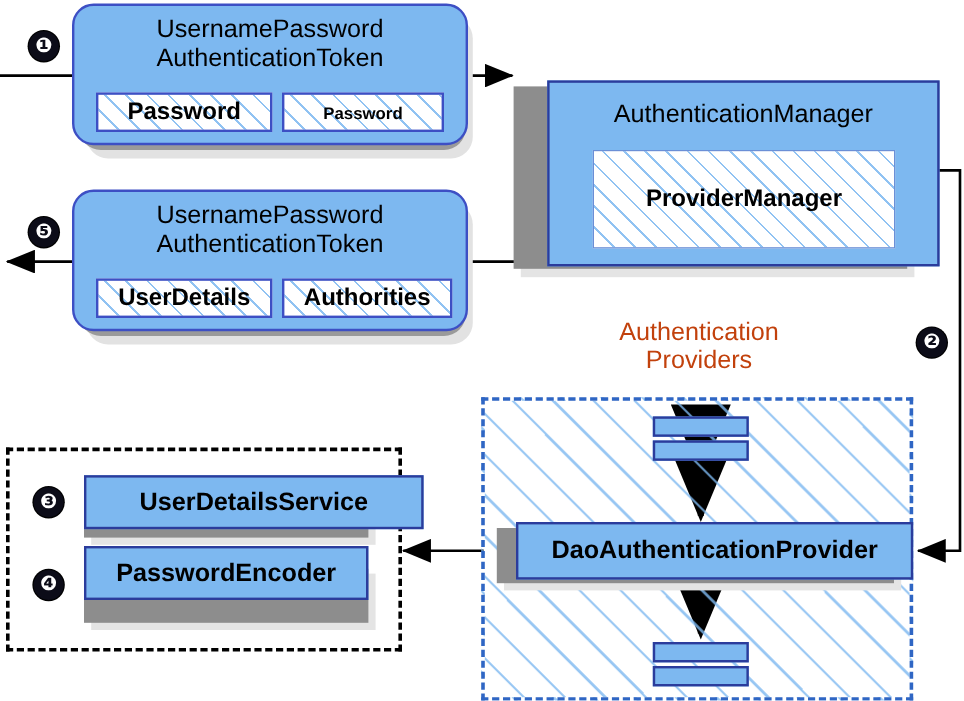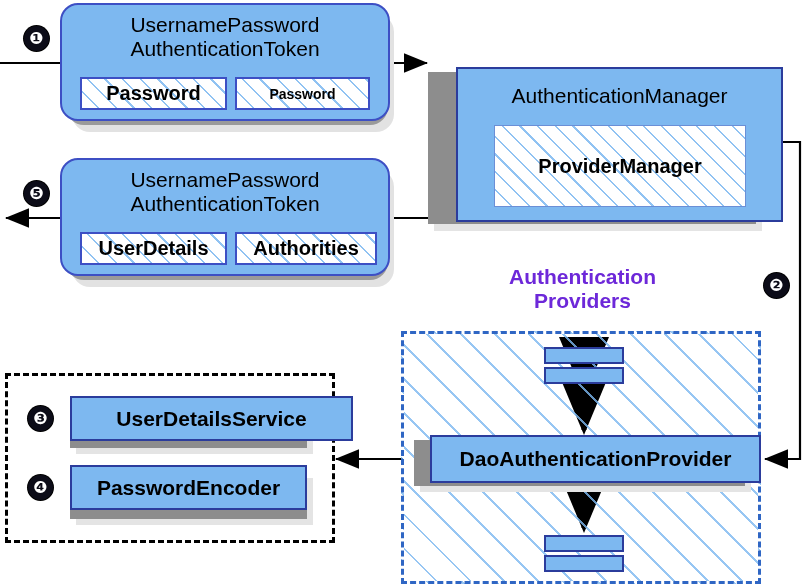--- a/index.html
+++ b/index.html
@@ -132,21 +132,21 @@
   <div class="rbox" style="left:60px;top:158px;width:330px;height:118px;z-index:3;">
     <div class="title2" style="top:8px;font-size:21px;">UsernamePassword
 AuthenticationToken</div>
     <div class="hatch-white" style="left:173px;top:72px;width:142px;height:33px;font-size:20px;">Authorities</div>
     <div class="hatch-white" style="left:18px;top:72px;width:147px;height:33px;font-size:20px;">UserDetails</div>
   </div>
 
   <div class="badge" style="left:24px;top:181px;">❺</div>
 
   <div style="position:absolute;left:455px;top:265px;width:255px;text-align:center;
-              font-size:21px;font-weight:bold;line-height:1.15;white-space:pre-line;color:#6d28d9;">Authentication
+              font-size:21px;font-weight:normal;line-height:1.15;white-space:pre-line;color:#c2410c;">Authentication
 Providers</div>
 
   <div class="badge" style="left:764px;top:273px;">❷</div>
 
   <div class="dashbox-blue" style="left:401px;top:331px;width:360px;height:253px;"></div>
 
   <div class="smallbar" style="left:544px;top:347px;width:80px;height:17px;"></div>
   <div class="smallbar" style="left:544px;top:367px;width:80px;height:17px;"></div>
 
   <div class="sq-sh2" style="left:420px;top:444px;width:331px;height:48px;"></div>
@@ -158,16 +158,16 @@
 
   <div class="dashbox-black" style="left:5px;top:373px;width:330px;height:170px;"></div>
 
   <div class="sq-sh2" style="left:76px;top:407px;width:237px;height:47px;"></div>
   <div class="sq-sh1" style="left:70px;top:403px;width:237px;height:45px;"></div>
   <div class="sqbox" style="left:70px;top:396px;width:283px;height:45px;font-size:21px;">UserDetailsService</div>
   <div class="badge" style="left:28px;top:406px;">❸</div>
 
   <div class="sq-sh2" style="left:76px;top:478px;width:237px;height:47px;"></div>
   <div class="sq-sh1" style="left:70px;top:474px;width:237px;height:45px;"></div>
-  <div class="sqbox" style="left:70px;top:465px;width:237px;height:45px;font-size:21px;">PasswordEncoder</div>
+  <div class="sqbox" style="left:70px;top:455px;width:237px;height:45px;font-size:21px;">PasswordEncoder</div>
   <div class="badge" style="left:28px;top:475px;">❹</div>
 
 </div>
 
 </body></html>

